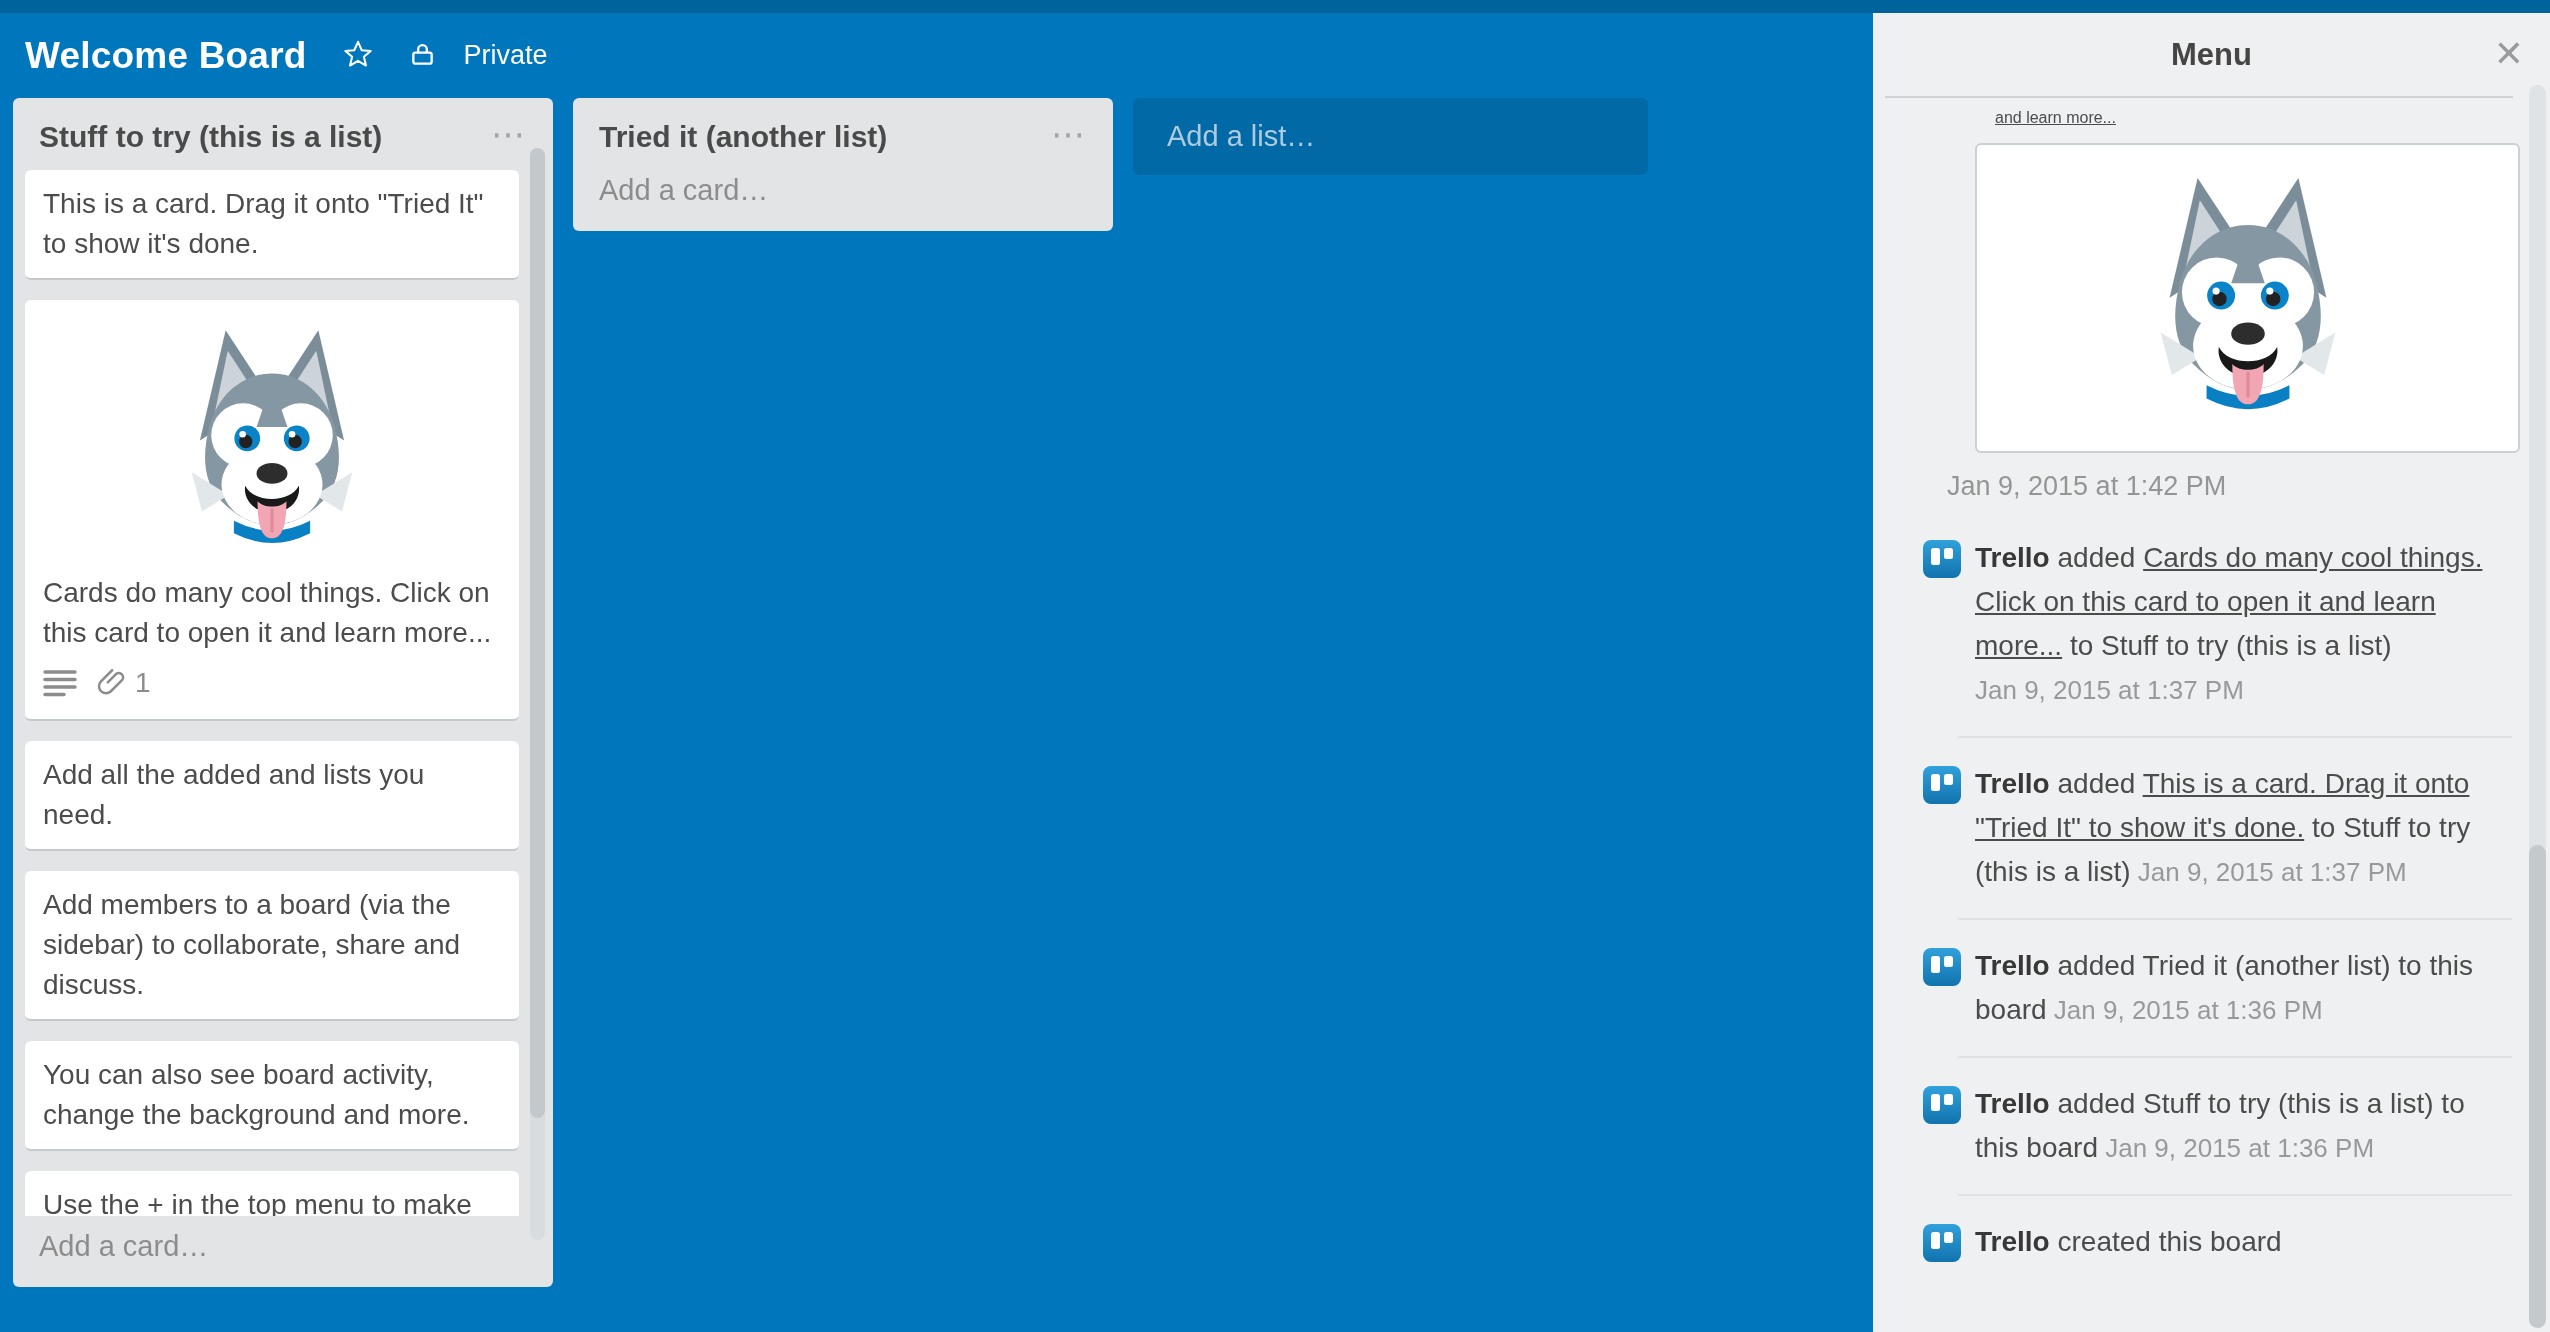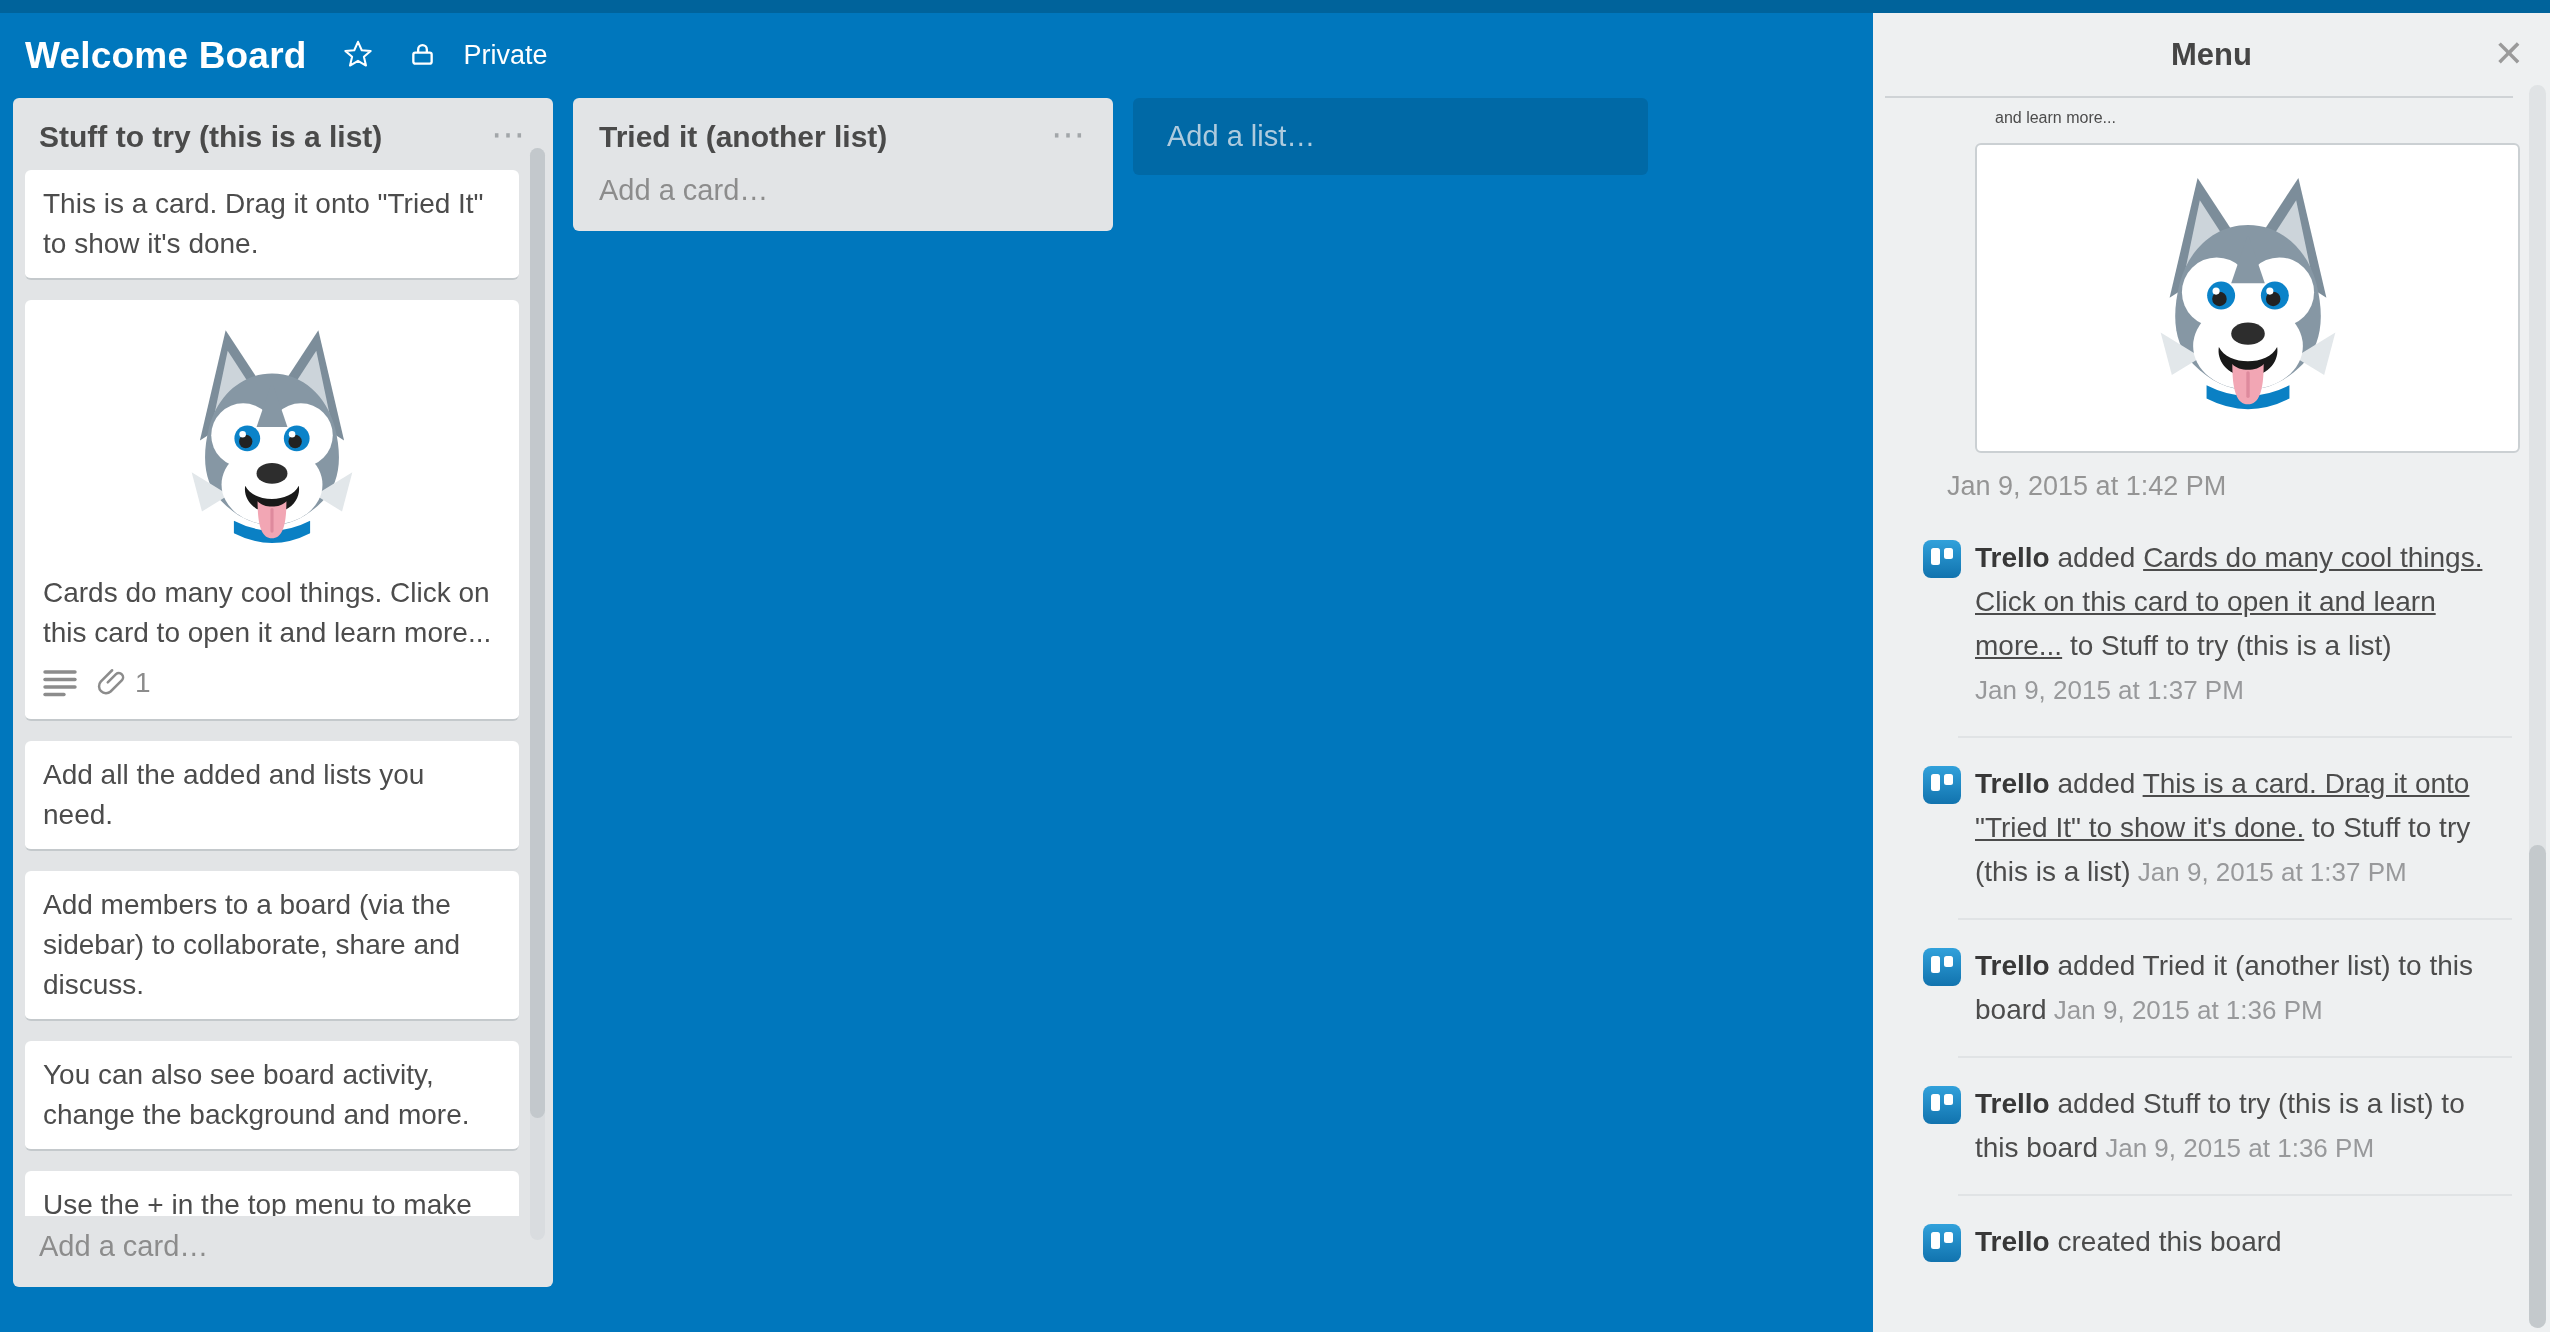--- a/index.html
+++ b/index.html
@@ -56,21 +56,21 @@
 
   
   .menu { position:absolute; right:0; top:13px; width:677px; height:1319px; background:#eef0f1; overflow:hidden; }
   .menu-header { position:relative; height:83px; display:flex; align-items:center; justify-content:center; }
   .menu-title { font-size:31px; font-weight:bold; color:#454545; }
   .menu-close { position:absolute; right:26px; top:20px; background:none; border:none; font-size:36px; color:#9a9a9a; cursor:pointer; }
   .menu-divider { position:absolute; left:12px; right:37px; top:83px; border-top:2px solid #cfd3d6; z-index:2; }
   .menu-body { position:absolute; left:0; right:0; top:96px; bottom:0; padding:0 38px 0 50px; overflow:hidden; }
   .clipped-row { position:absolute; top:-34px; left:72px; height:40px; overflow:hidden; z-index:1; }
   .menu-body-inner { position:relative; }
-  .link { color:#4c4c4c; cursor:pointer; }
+  .link { text-decoration:underline; color:#4c4c4c; cursor:pointer; }
   .img-card {
     margin:34px 0 0 52px; width:545px; height:310px; background:#fff;
     border:2px solid #cbd0d3; border-radius:6px;
     display:flex; align-items:center; justify-content:center; overflow:hidden;
   }
   .img-date { margin:18px 0 10px 24px; color:#959595; font-size:27px; }
   .activity-row { display:flex; gap:14px; padding:24px 0; font-size:28px; line-height:44px; }
   .act-divider { border-top:2px solid #e0e3e5; margin-left:35px; }
   .trello-badge { position:relative; width:38px; height:38px; border-radius:8px; flex:none; margin-top:4px;
     background:linear-gradient(180deg,#31a1db,#1173ae); }

